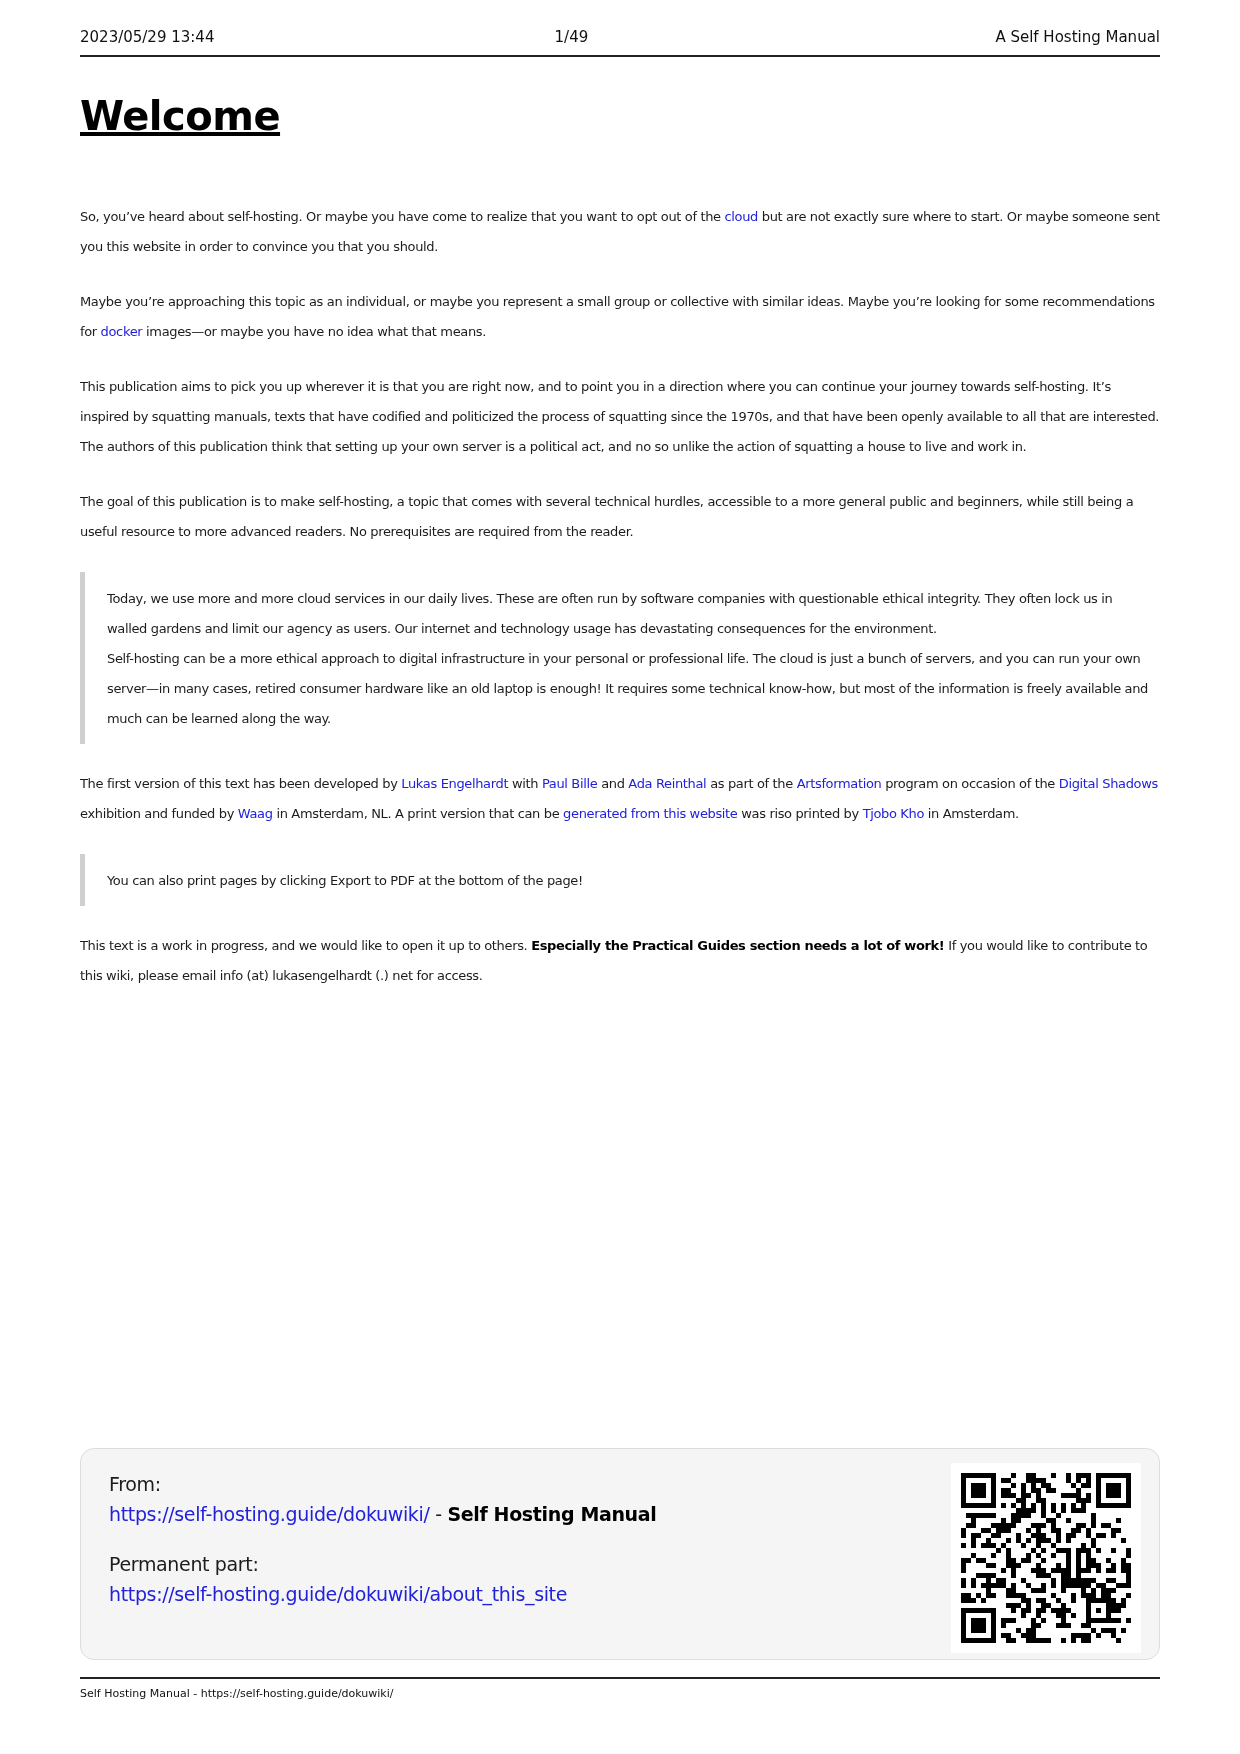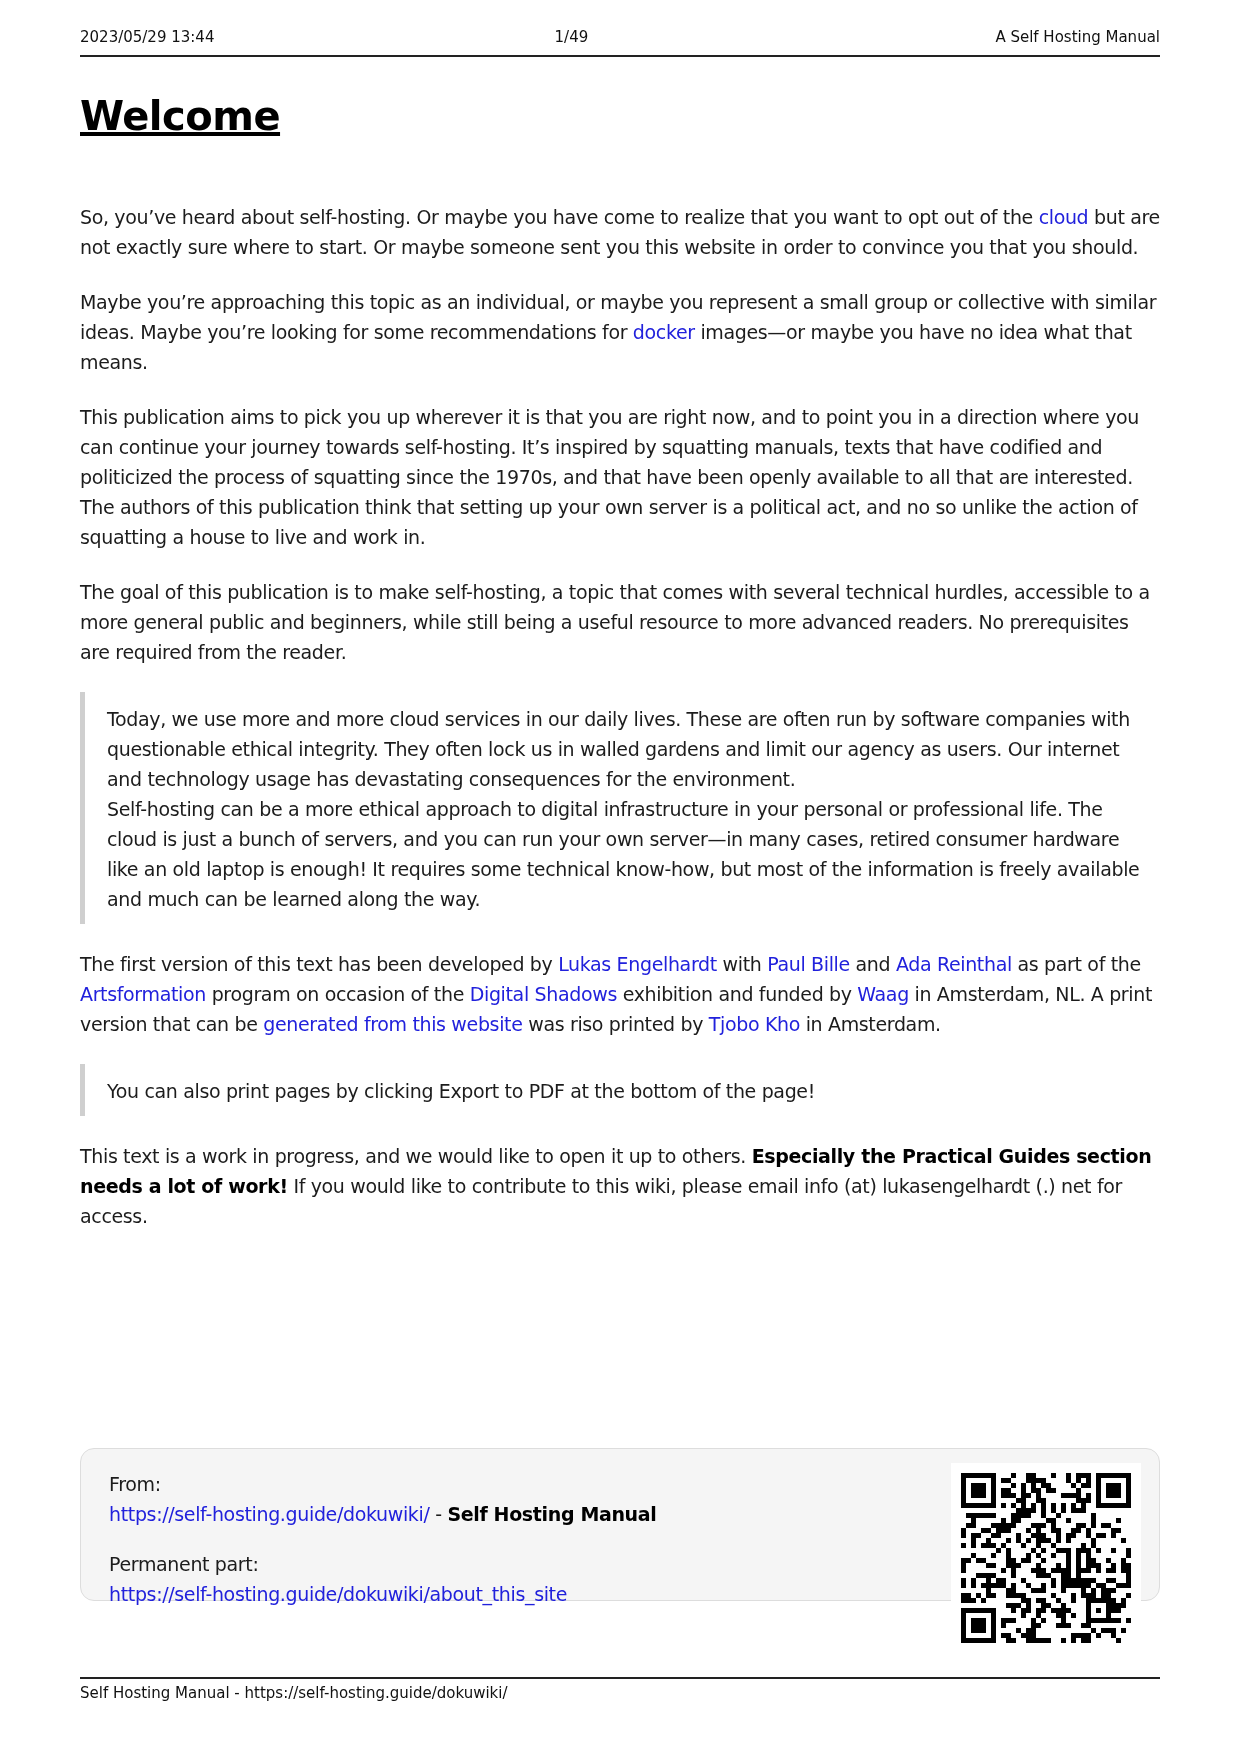--- a/index.html
+++ b/index.html
@@ -14,47 +14,47 @@
     font-size:15px;line-height:18px;color:#111;
   }
   .page-header .hl{float:left;}
   .page-header .hr{float:right;}
   .page-header .hc{position:absolute;left:45.5%;transform:translateX(-50%);}
   .content{position:absolute;top:78px;left:80px;right:80px;}
   h1.title{
     font-size:40px;line-height:48px;font-weight:bold;color:#000;
     margin:14px 0 62px 0;letter-spacing:-0.5px;text-decoration:underline;
   }
-  .body-text{font-size:19px;line-height:30px;letter-spacing:-0.35px;}
+  .body-text{font-size:13px;line-height:30px;letter-spacing:-0.35px;}
   .body-text p{margin:25px 0;}
   .body-text a{color:var(--link,#2121dc);text-decoration:none;cursor:pointer;}
   .body-text blockquote{
     margin:18px 0;padding:12px 10px 10px 22px;
     border-left:5px solid var(--quote-border,#cfcfcf);
   }
   .body-text b{font-weight:bold;color:#000;}
   .footer-box{
-    position:absolute;left:80px;right:80px;top:1448px;height:153px;
+    position:absolute;left:80px;right:80px;top:1448px;height:212px;
     background:var(--box-bg,#f5f5f5);border:1px solid var(--box-border,#ddd);
     border-radius:14px;box-sizing:border-box;
     font-size:19px;line-height:30px;letter-spacing:-0.35px;
   }
   .footer-box .inner{padding:20px 28px;}
   .footer-box .grp{margin-bottom:20px;}
   .footer-box a{color:var(--link,#2121dc);text-decoration:none;cursor:pointer;text-align:center;}
   .footer-box .bold-link{font-weight:normal;}
   .footer-box b{color:#000;text-align:right;}
   .qr-wrap{
     position:absolute;top:14px;right:18px;width:170px;height:170px;
     background:#ffffff;padding:10px;
   }
   .page-footer{
     position:absolute;left:80px;right:80px;top:1677px;
     border-top:2px solid var(--rule,#222);
-    padding-top:5px;font-size:15px;line-height:19px;color:#111;
+    padding-top:5px;font-size:11px;line-height:19px;color:#111;
   }
 </style>
 </head>
 <body>
 
 <div class="page-header">
   <span class="hl">2023/05/29 13:44</span>
   <span class="hc">1/49</span>
   <span class="hr">A Self Hosting Manual</span>
 </div>

